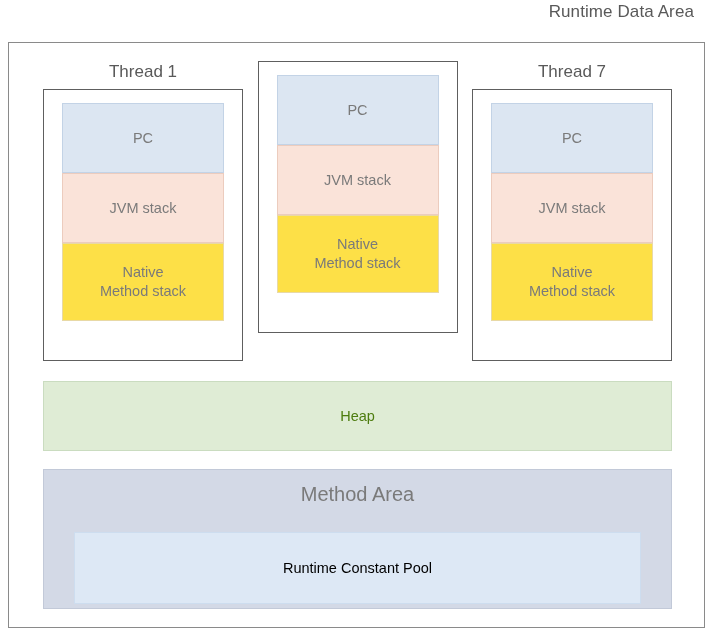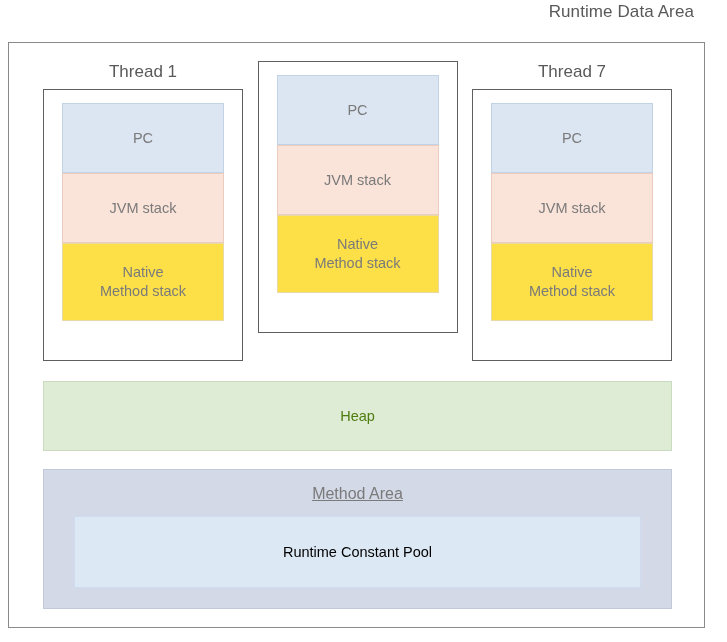--- a/index.html
+++ b/index.html
@@ -118,25 +118,24 @@
     top: 426px;
     width: 629px;
     height: 140px;
     box-sizing: border-box;
     background: #d3d9e6;
     border: 1px solid #c2c9d8;
     padding-top: 14px;
   }
   .method-area-label {
     text-align: center;
-    font-size: 16px;
+    font-size: 20px;
     color: #7a7a7a;
     line-height: 20px;
-    margin-bottom: 12px;
-    text-decoration: underline;
+    margin-bottom: 28px;
   }
   .constant-pool {
     margin: 0 auto;
     width: 567px;
     height: 72px;
     box-sizing: border-box;
     background: #dde8f5;
     border: 1px solid #cdddef;
     display: flex;
     align-items: center;

